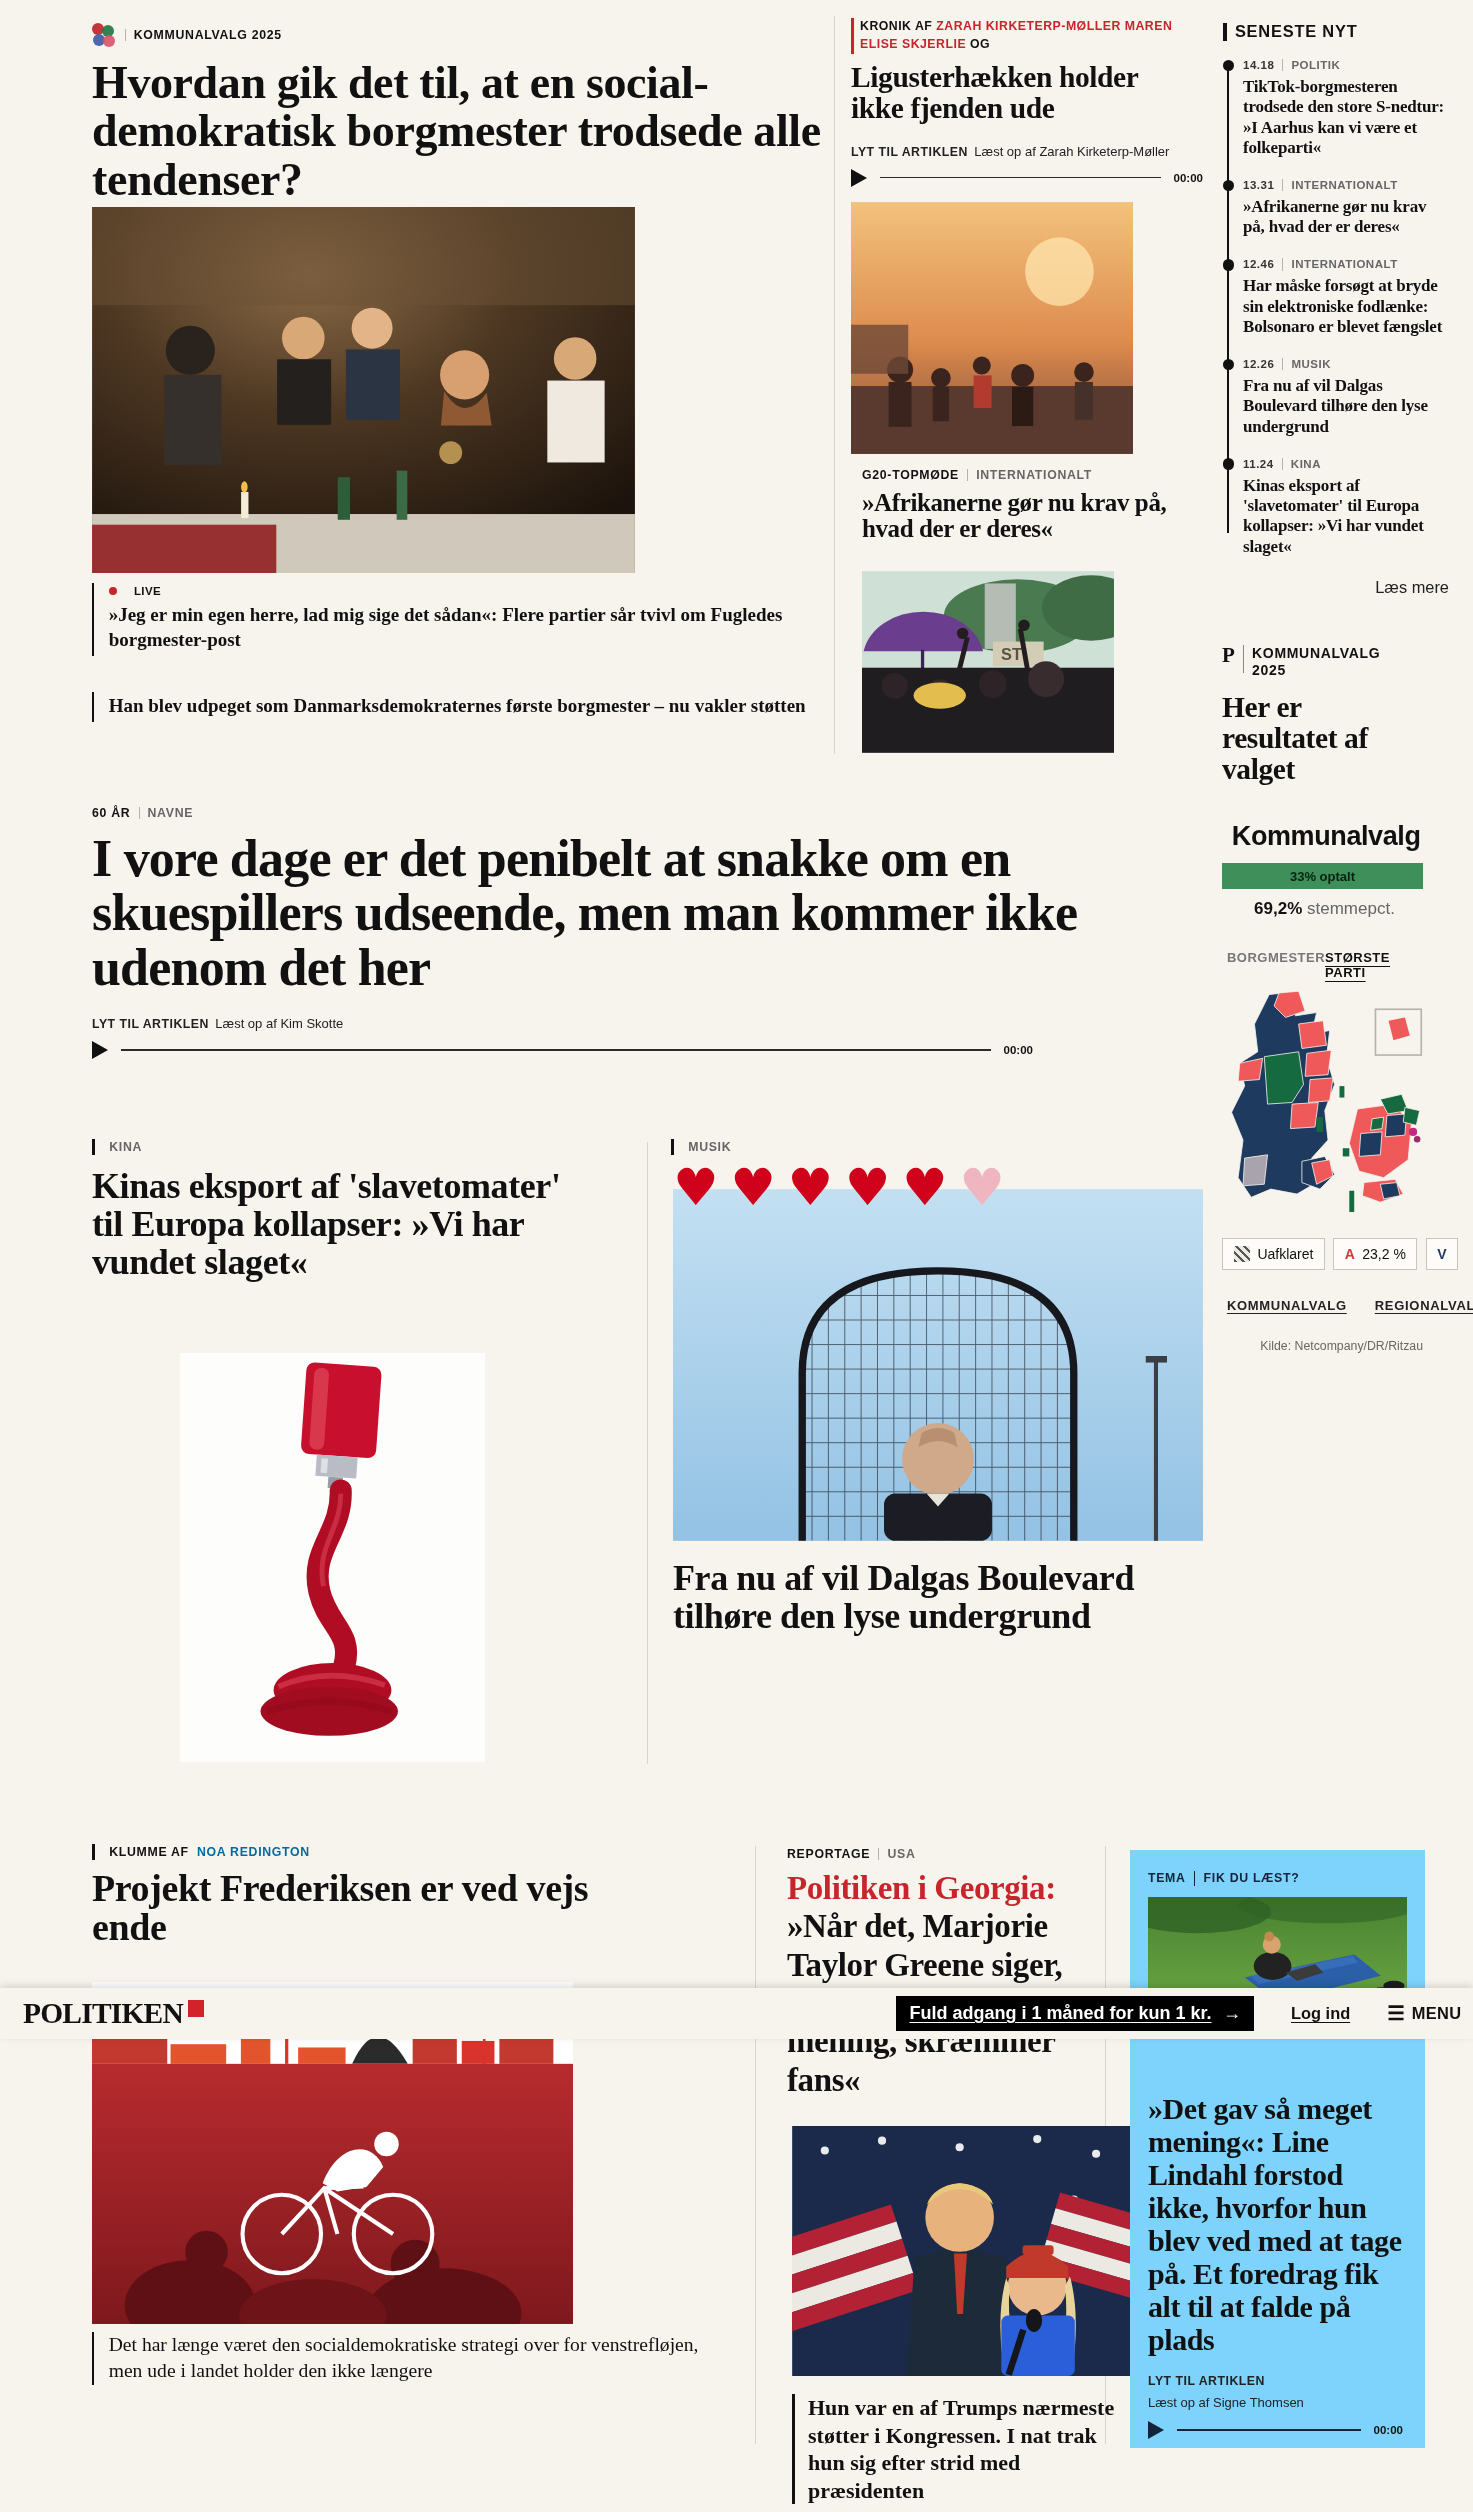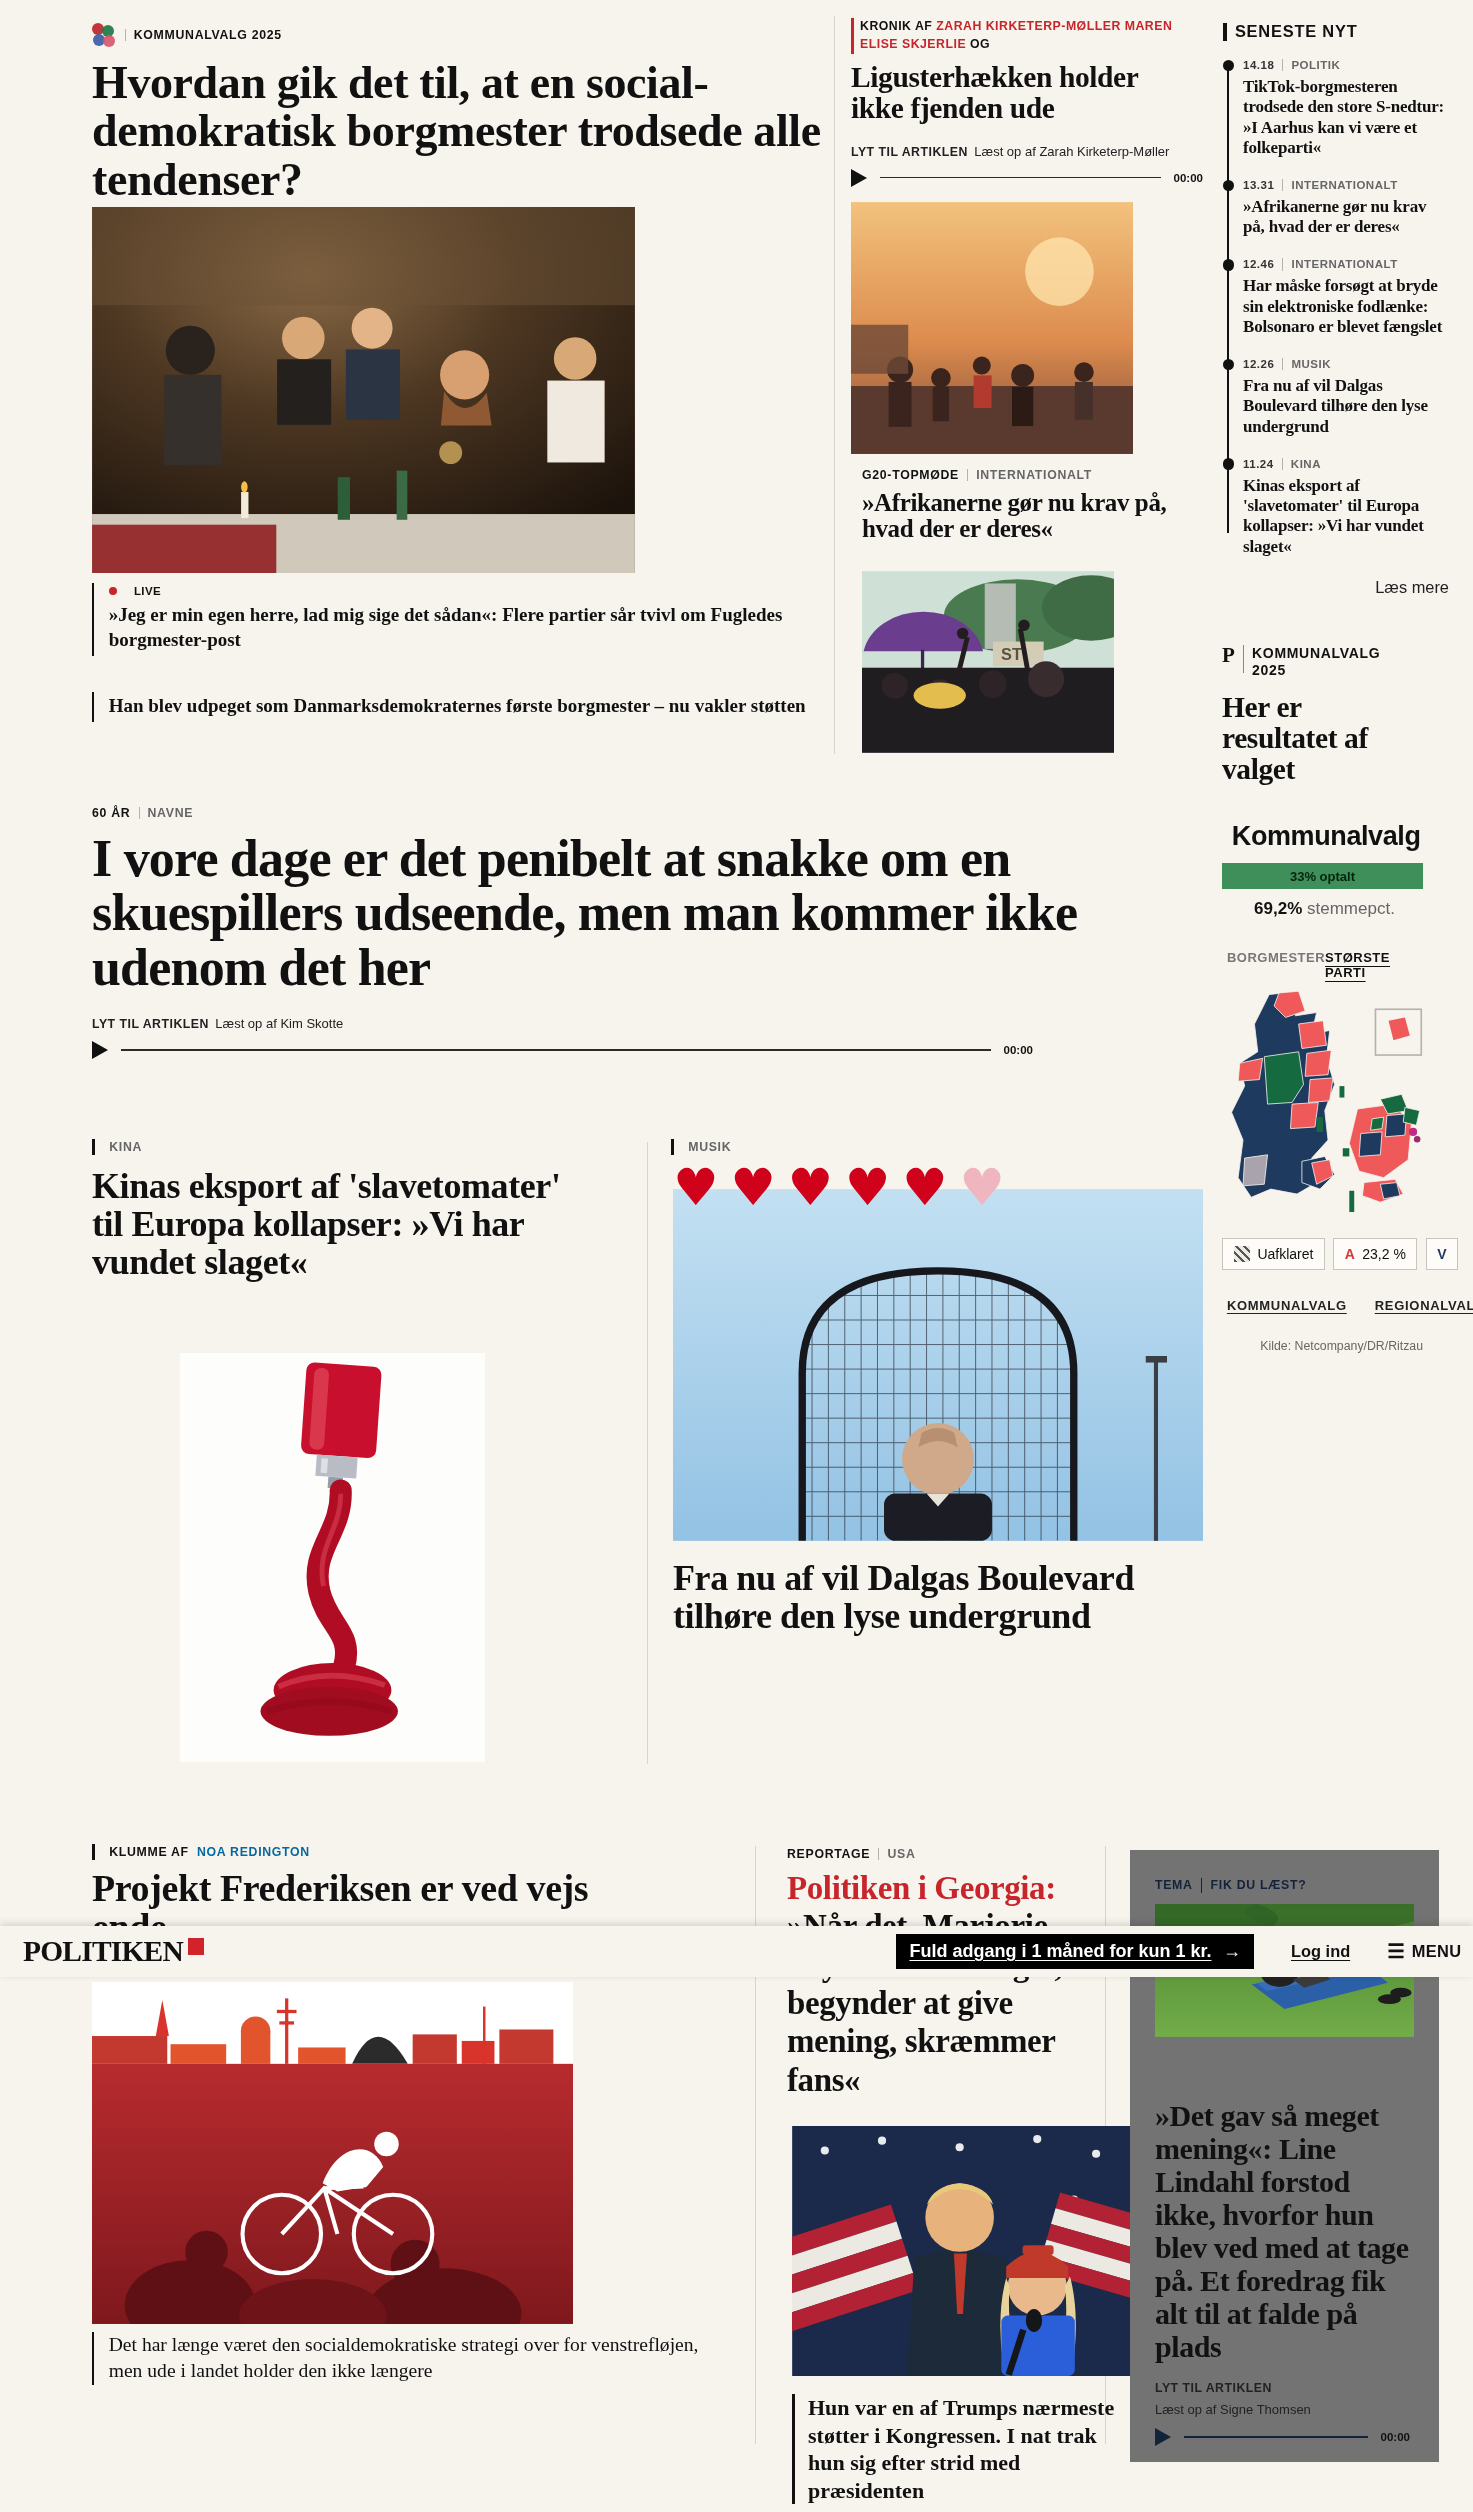--- a/index.html
+++ b/index.html
@@ -121,33 +121,33 @@
   .klumme h2{font-size:38px;margin-top:8.2px;width:532px}
   .klumme-ill{left:92px;top:1982px;width:481px;height:342px;overflow:hidden;background:#fff}
   .klumme-quote{left:92px;top:2332px;width:606px;border-left:2.5px solid #111;padding-left:14.7px;font-size:19.6px;line-height:1.35;font-family:"Liberation Serif",serif}
 
   .reportage{left:787px;top:1847px;width:321px}
   .reportage h2{font-size:33px;line-height:1.16;margin-top:8.2px;width:321px;letter-spacing:-0.4px}
   .reportage h2 .lead-red{color:#c7242b}
   .trump-photo{left:792px;top:2126px;width:341px;height:250px;overflow:hidden}
   .trump-cap{left:792px;top:2394px;width:327px;border-left:3.3px solid #111;padding-left:13px;font-size:22px;line-height:1.25;font-weight:bold;font-family:"Liberation Serif",serif}
 
-  .tema{left:1130px;top:1850px;width:295px;height:598px;background:#737373;padding:7px}
+  .tema{left:1130px;top:1850px;width:295px;height:598px;background:#7dd3fc;padding:0}
   .tema-inner{padding:21px 18px 0 18px}
   .tema .kicker{color:#13233a}
   .tema .ksep{background:#13233a;height:14.7px;width:1.6px}
   .tema-photo{width:259px;height:133px;margin-top:11.5px;overflow:hidden}
   .tema h2{font-size:30px;line-height:1.1;margin-top:62px;width:255px;letter-spacing:-0.4px}
   .tema .lyt{margin-top:18px;width:246px}
   .tema .player{width:255px;margin-top:11.5px}
   .tema .track{background:#13233a}
   .tema .play{border-left-color:#13233a}
 
   
-  .masthead{position:absolute;left:0;top:1926px;width:1473px;height:51px;background:#f7f4ee;z-index:60;
+  .masthead{position:absolute;left:0;top:1988px;width:1473px;height:51px;background:#f7f4ee;z-index:60;
     box-shadow:0 -2.5px 8.2px rgba(0,0,0,.16);display:flex;align-items:center}
   .brand{margin-left:23px;font-family:"Liberation Serif",serif;font-weight:bold;font-size:29.5px;letter-spacing:-0.8px;display:flex;align-items:flex-start;gap:4.9px}
   .brand .sq{width:16.4px;height:16.4px;background:#d2232a;margin-top:3.3px}
   .mast-right{position:absolute;right:11.5px;display:flex;align-items:center;gap:37px}
   .cta{background:#000;color:#fff;font-weight:bold;font-size:18px;padding:7.4px 13px;display:flex;gap:11.5px;align-items:center;cursor:pointer}
   .cta u{text-underline-offset:3.3px}
   .login{font-size:16.4px;text-decoration:underline;text-underline-offset:3.3px;font-weight:bold;cursor:pointer}
   .menu{font-size:16.4px;font-weight:bold;letter-spacing:0.4px;display:flex;gap:6.5px;align-items:center;cursor:pointer}
   .menu .gl{font-size:19.6px}
 

